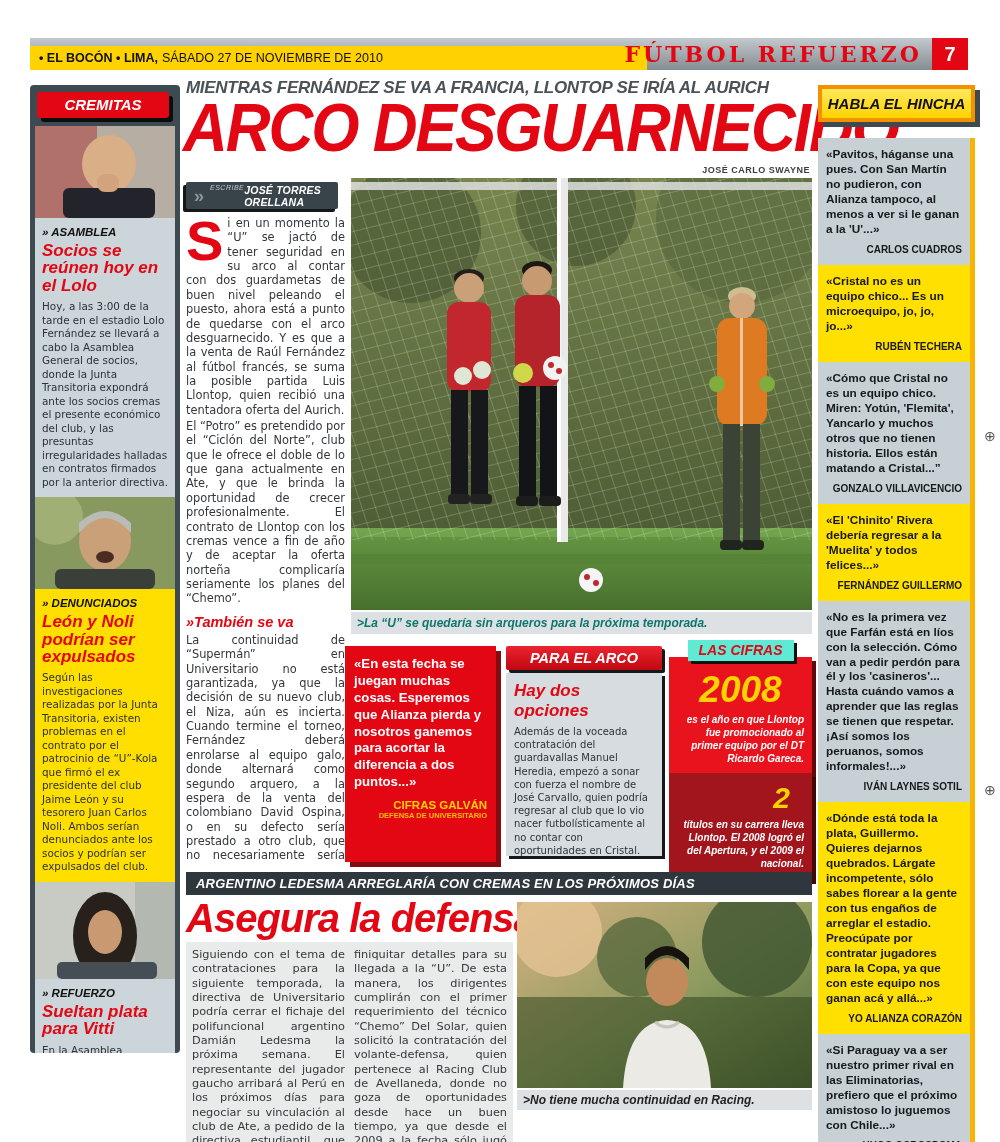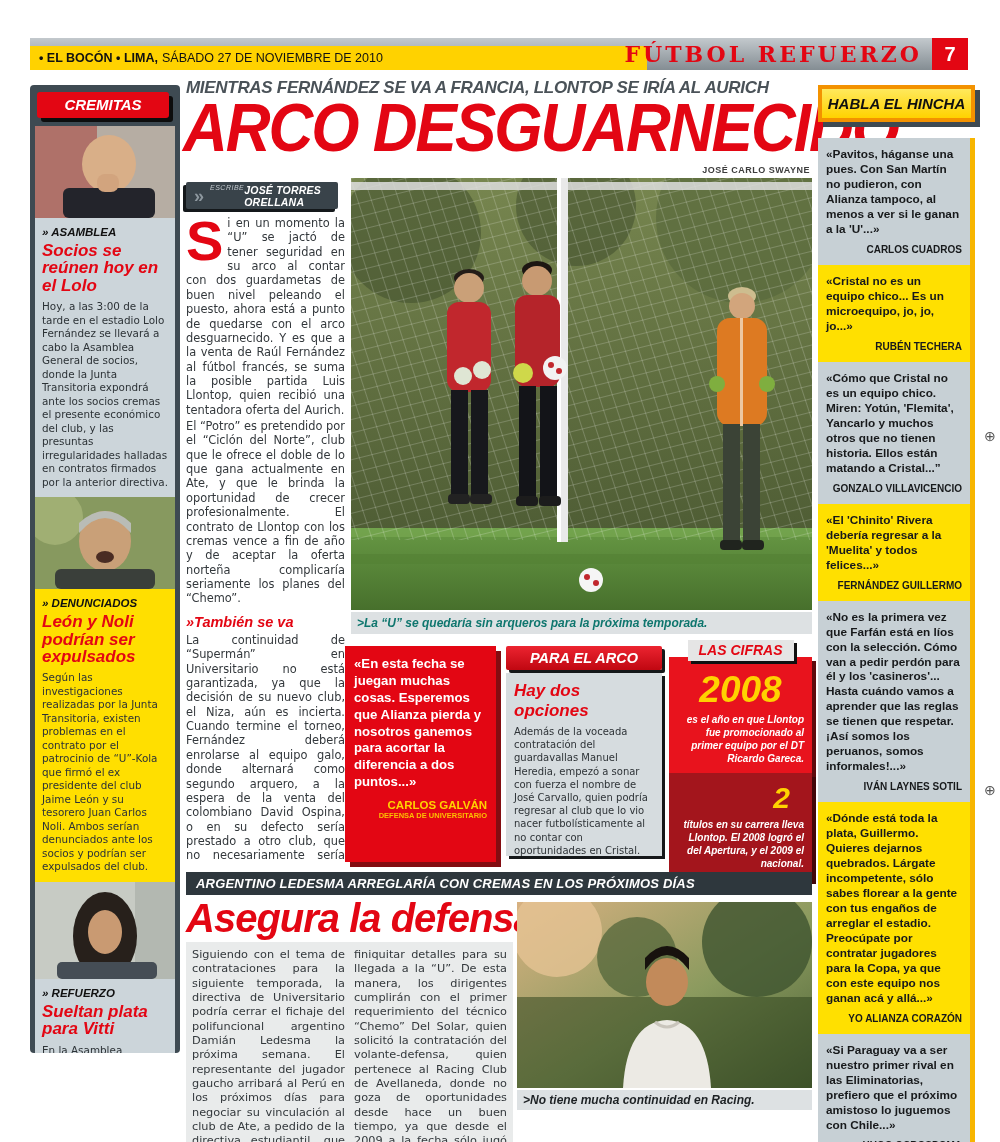--- a/index.html
+++ b/index.html
@@ -83,21 +83,21 @@
   .arc-head{background:linear-gradient(#ec2430,#c00711);color:#fff;font-weight:bold;
             font-style:italic;font-size:14.5px;text-align:center;height:24px;line-height:24px;
             box-shadow:3px 3px 0 #15181a;border-radius:2px;}
   .arc-body{background:#d6dcdf;margin-top:3px;padding:8px 8px;height:183px;box-sizing:border-box;
             box-shadow:3px 3px 0 #15181a;}
   .arc-body h4{margin:0 0 4px 0;color:#e30613;font-size:17px;font-style:italic;font-weight:bold;}
   .arc-body p{margin:0;font-size:10px;line-height:1.32;color:#2e3337;
               font-family:"DejaVu Sans",sans-serif;}
 
   .cifras-box{position:absolute;left:669px;top:640px;width:143px;}
-  .cifras-head{width:106px;margin:0 auto;background:#e5e5e5;color:#e30613;font-weight:bold;
+  .cifras-head{width:106px;margin:0 auto;background:#5eead4;color:#e30613;font-weight:bold;
                font-style:italic;font-size:14px;text-align:center;height:21px;line-height:21px;
                box-shadow:3px 3px 0 #101010;position:relative;z-index:2;}
   .cifras-b1{background:#e8131d;margin-top:-4px;padding:14px 8px 8px;box-shadow:4px 4px 0 #5f0a0d;}
   .cifras-b2{background:#a3151c;padding:10px 8px 10px;box-shadow:4px 4px 0 #43070a;}
   .cifras-num{color:#ffd200;font-weight:bold;font-style:italic;text-align:center;line-height:1;}
   .cifras-b1 .cifras-num{font-size:37px;}
   .cifras-b2 .cifras-num{font-size:30px;text-align:right;padding-right:14px;}
   .cifras-txt{color:#fff;font-weight:bold;font-style:italic;font-size:10px;line-height:1.3;
               text-align:right;margin-top:5px;}
 
@@ -285,21 +285,21 @@
       </g>
       <circle cx="240" cy="402" r="12" fill="#f5f5f5"></circle>
       <circle cx="236" cy="399" r="3" fill="#c1272d"></circle>
         <circle cx="245" cy="405" r="3" fill="#c1272d"></circle>
     </svg>
   </div>
   <div class="main-caption">&gt;La “U” se quedaría sin arqueros para la próxima temporada.</div>
 
   <div class="quote-box">
     <div class="qt">«En esta fecha se juegan muchas cosas. Esperemos que Alianza pierda y nosotros ganemos para acortar la diferencia a dos puntos...»</div>
-    <div class="qa">CARLOS GALVÁN</div>
+    <div class="qa">CIFRAS GALVÁN</div>
     <div class="qr">DEFENSA DE UNIVERSITARIO</div>
   </div>
 
   <div class="arc-box">
     <div class="arc-head">PARA EL ARCO</div>
     <div class="arc-body">
       <h4>Hay dos opciones</h4>
       <p>Además de la voceada contratación del guardavallas Manuel Heredia, empezó a sonar con fuerza el nombre de José Carvallo, quien podría regresar al club que lo vio nacer futbolísticamente al no contar con oportunidades en Cristal.</p>
     </div>
   </div>

